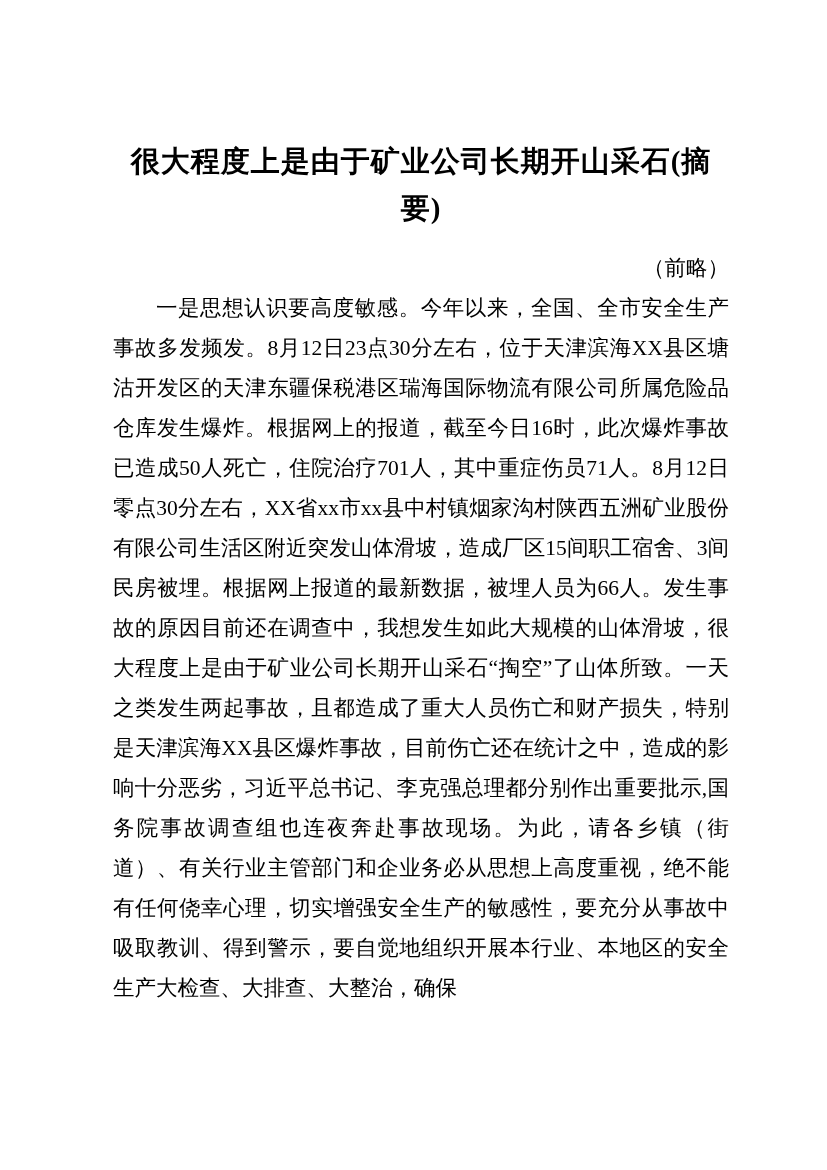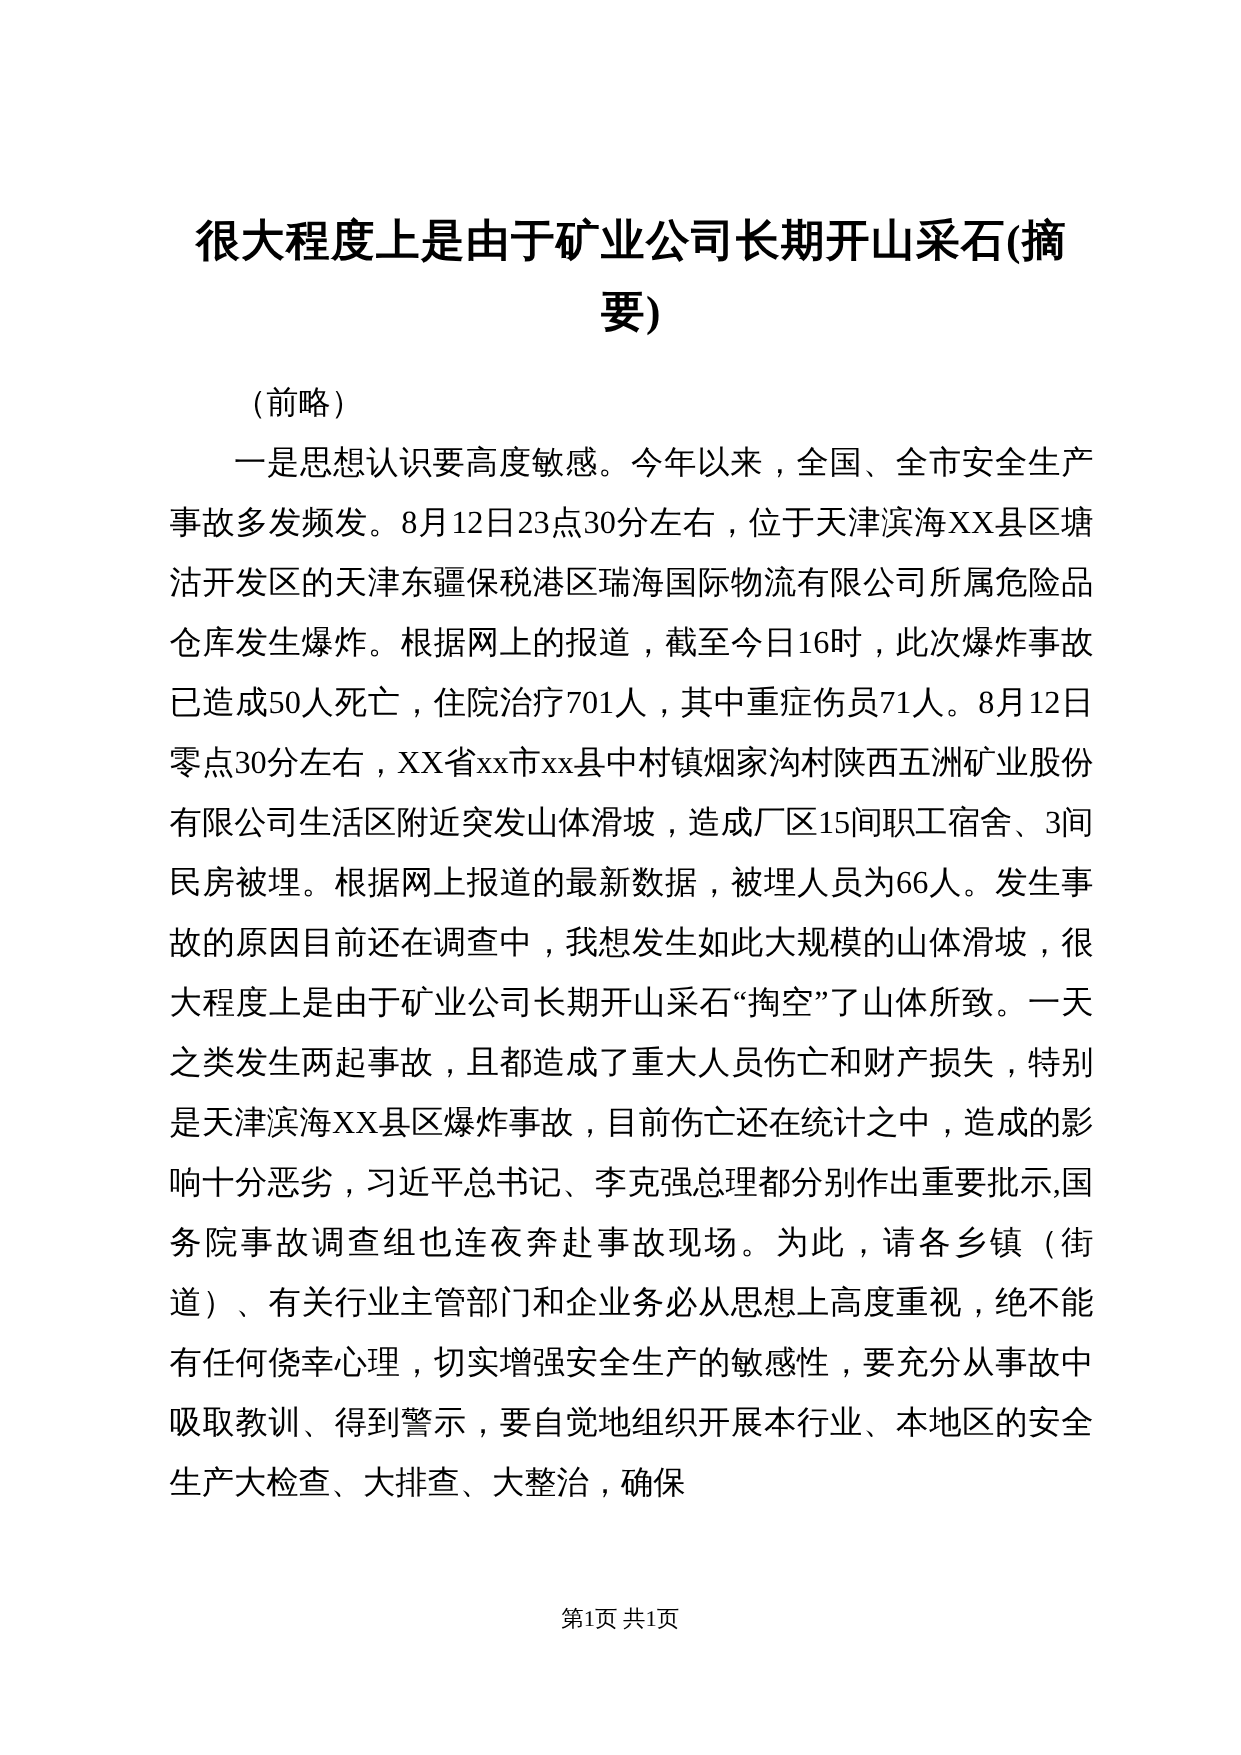--- a/index.html
+++ b/index.html
@@ -34,35 +34,34 @@
   }
   .para {
     margin: 0;
     font-size: 21.5px;
     line-height: 40px;
     text-align: justify;
     text-indent: 2em;
     word-break: break-all;
   }
   .preamble {
-    text-align: left;
+    text-align: right;
   }
   .page-footer {
     position: absolute;
     left: 0;
     top: 1070px;
     width: 100%;
     text-align: center;
     font-size: 15px;
     line-height: 20px;
   }
 </style>
 </head>
 <body>
 
 <div class="page">
   <div class="content">
     <h1 class="doc-title">很大程度上是由于矿业公司长期开山采石(摘要)</h1>
     <p class="para preamble">（前略）</p>
     <p class="para">一是思想认识要高度敏感。今年以来，全国、全市安全生产事故多发频发。8月12日23点30分左右，位于天津滨海XX县区塘沽开发区的天津东疆保税港区瑞海国际物流有限公司所属危险品仓库发生爆炸。根据网上的报道，截至今日16时，此次爆炸事故已造成50人死亡，住院治疗701人，其中重症伤员71人。8月12日零点30分左右，XX省xx市xx县中村镇烟家沟村陕西五洲矿业股份有限公司生活区附近突发山体滑坡，造成厂区15间职工宿舍、3间民房被埋。根据网上报道的最新数据，被埋人员为66人。发生事故的原因目前还在调查中，我想发生如此大规模的山体滑坡，很大程度上是由于矿业公司长期开山采石“掏空”了山体所致。一天之类发生两起事故，且都造成了重大人员伤亡和财产损失，特别是天津滨海XX县区爆炸事故，目前伤亡还在统计之中，造成的影响十分恶劣，习近平总书记、李克强总理都分别作出重要批示,国务院事故调查组也连夜奔赴事故现场。为此，请各乡镇（街道）、有关行业主管部门和企业务必从思想上高度重视，绝不能有任何侥幸心理，切实增强安全生产的敏感性，要充分从事故中吸取教训、得到警示，要自觉地组织开展本行业、本地区的安全生产大检查、大排查、大整治，确保</p>
   </div>
-  <div class="page-footer">第1页 共1页</div>
 </div>
 
 </body></html>

